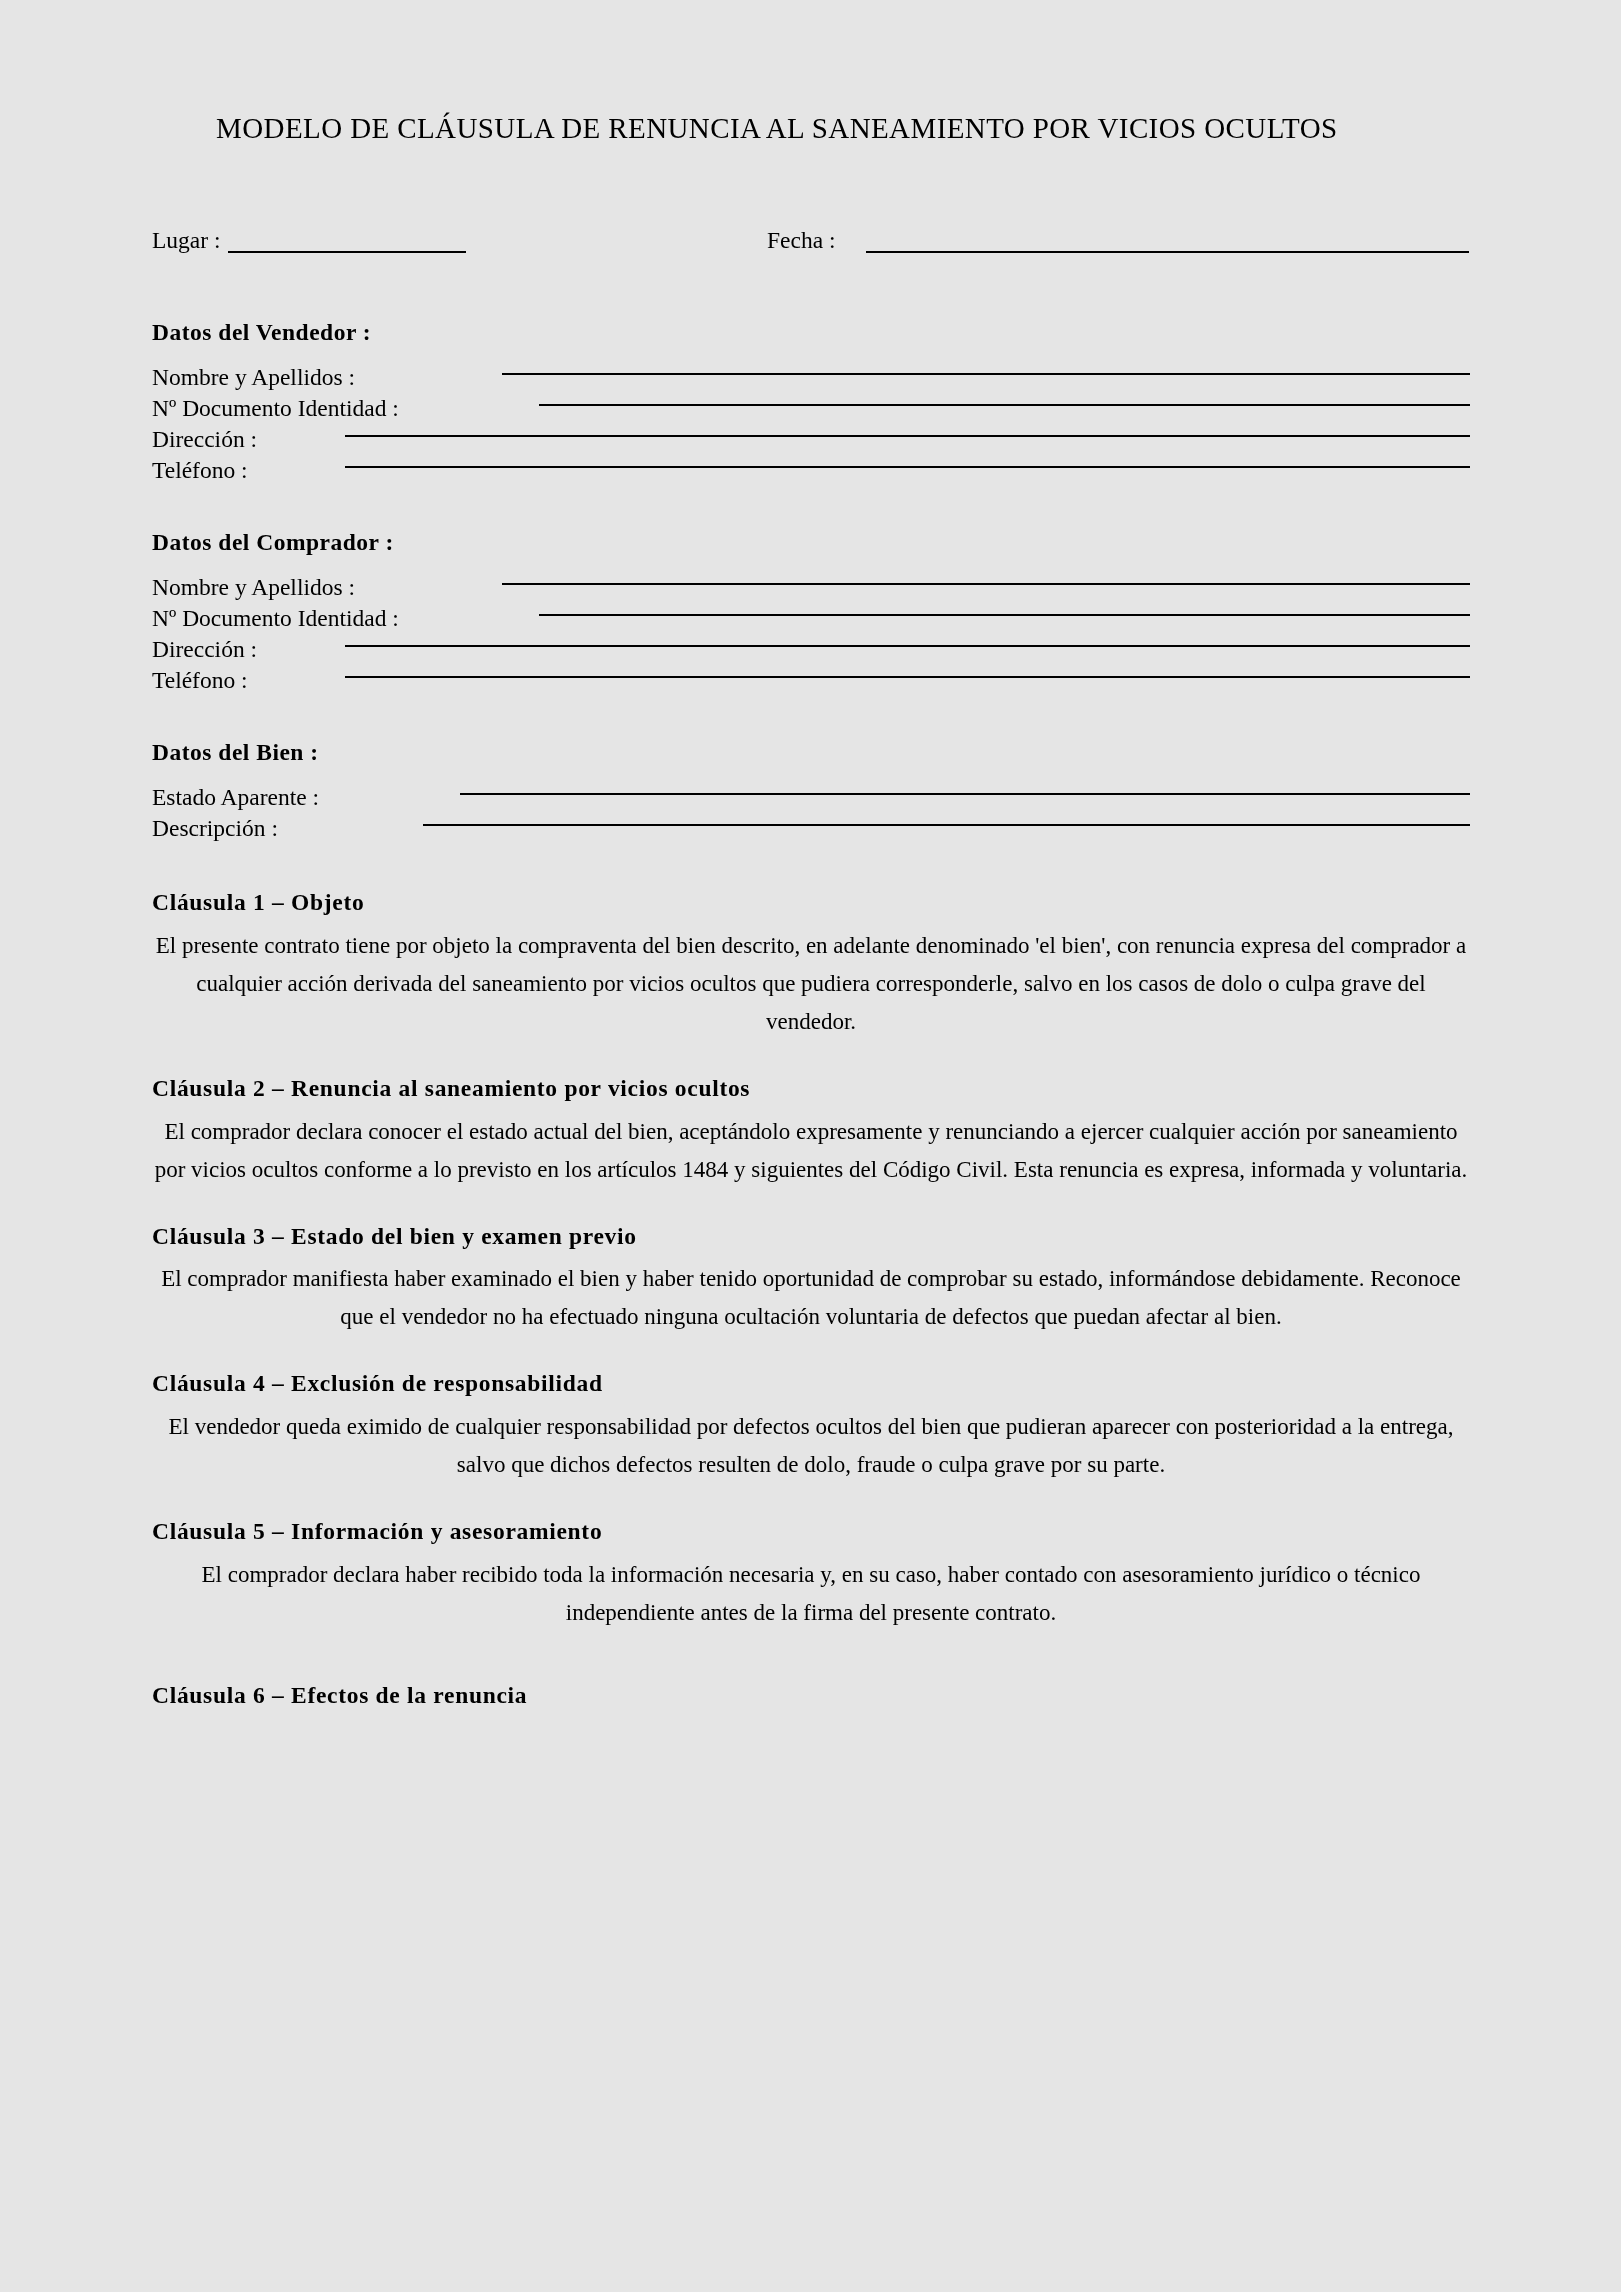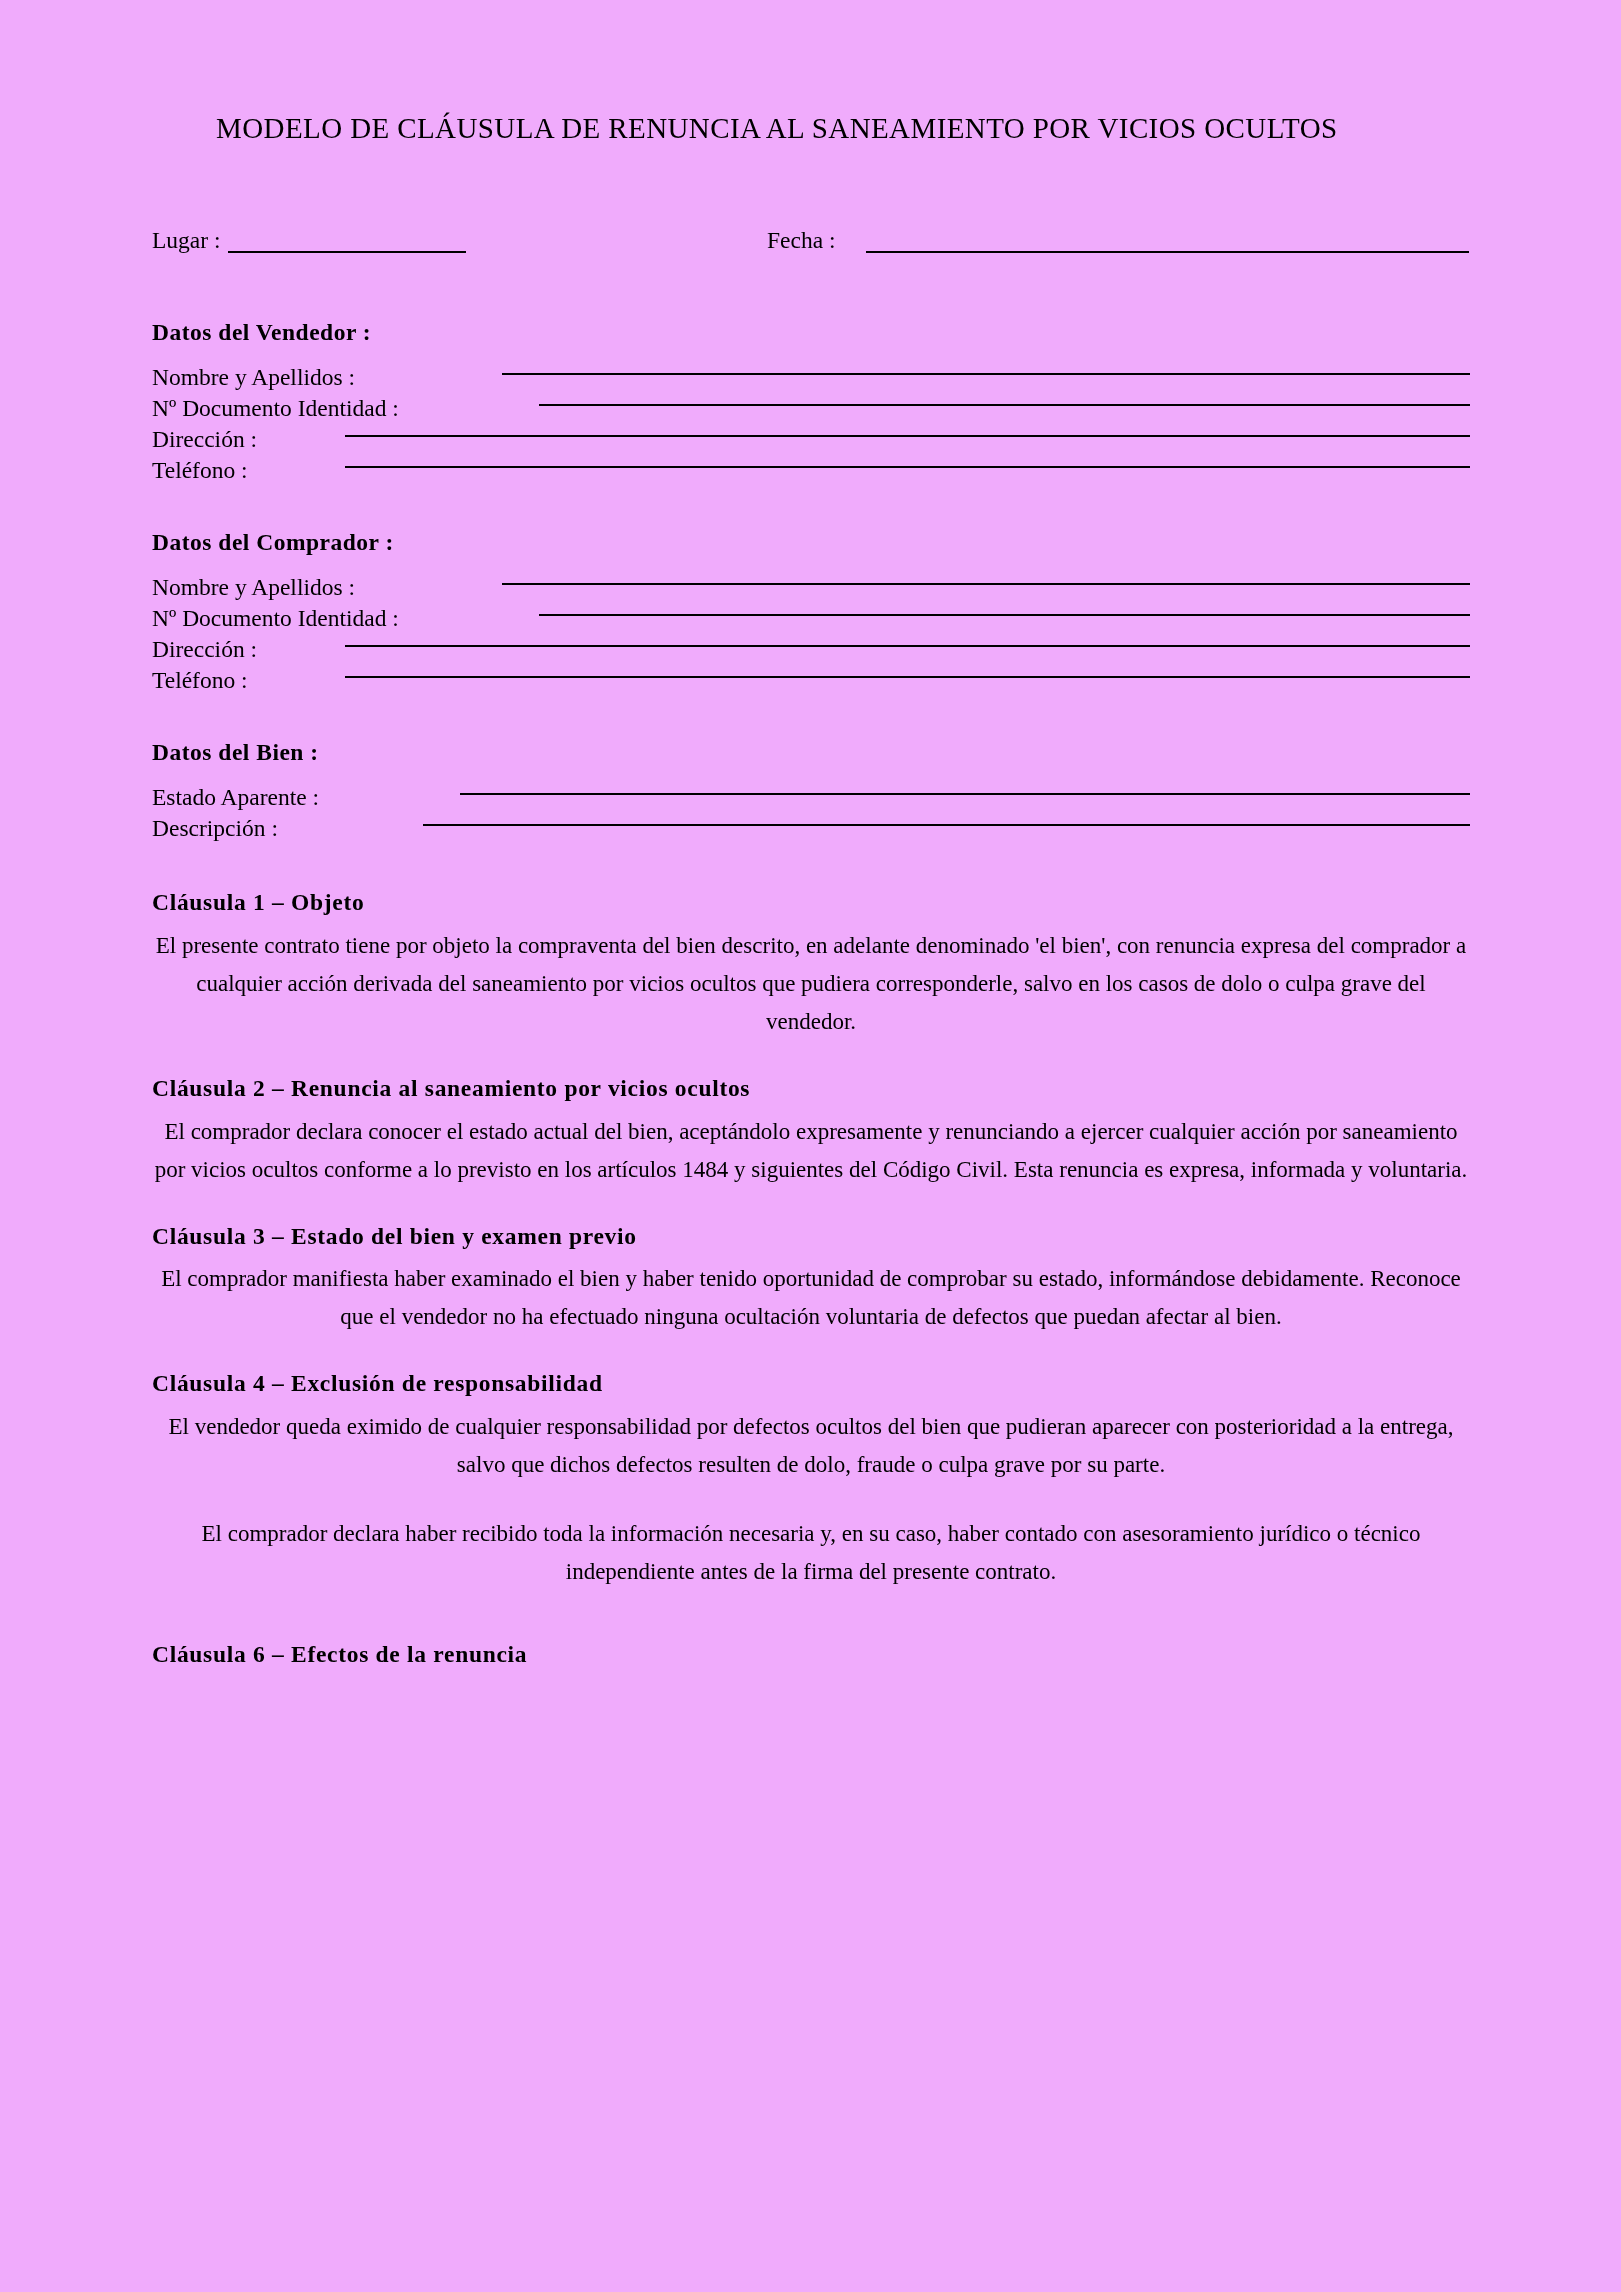--- a/index.html
+++ b/index.html
@@ -6,21 +6,21 @@
   html, body {
     margin: 0;
     padding: 0;
     background: #ffffff;
   }
 
   .page {
     position: relative;
     width: 1621px;
     height: 2293px;
-    background: #f0abfc;
+    background: #e5e5e5;
     margin: 0 auto;
     overflow: hidden;
     font-family: "Liberation Serif", "DejaVu Serif", serif;
     color: #000000;
     box-sizing: border-box;
   }
 
   .content {
     position: absolute;
     left: 152px;
@@ -218,20 +218,21 @@
     <div class="clause-space"></div>
 
     <div class="clause">
       <h2 class="clause-title">Cláusula 4 – Exclusión de responsabilidad</h2>
       <p class="clause-body">El vendedor queda eximido de cualquier responsabilidad por defectos ocultos del bien que pudieran aparecer con posterioridad a la entrega, salvo que dichos defectos resulten de dolo, fraude o culpa grave por su parte.</p>
     </div>
 
     <div class="clause-space"></div>
 
     <div class="clause">
+      <h2 class="clause-title">Cláusula 5 – Información y asesoramiento</h2>
       <p class="clause-body">El comprador declara haber recibido toda la información necesaria y, en su caso, haber contado con asesoramiento jurídico o técnico independiente antes de la firma del presente contrato.</p>
     </div>
 
     <div class="clause-space-lg"></div>
 
     <div class="clause">
       <h2 class="clause-title">Cláusula 6 – Efectos de la renuncia</h2>
     </div>
 
   </div>

